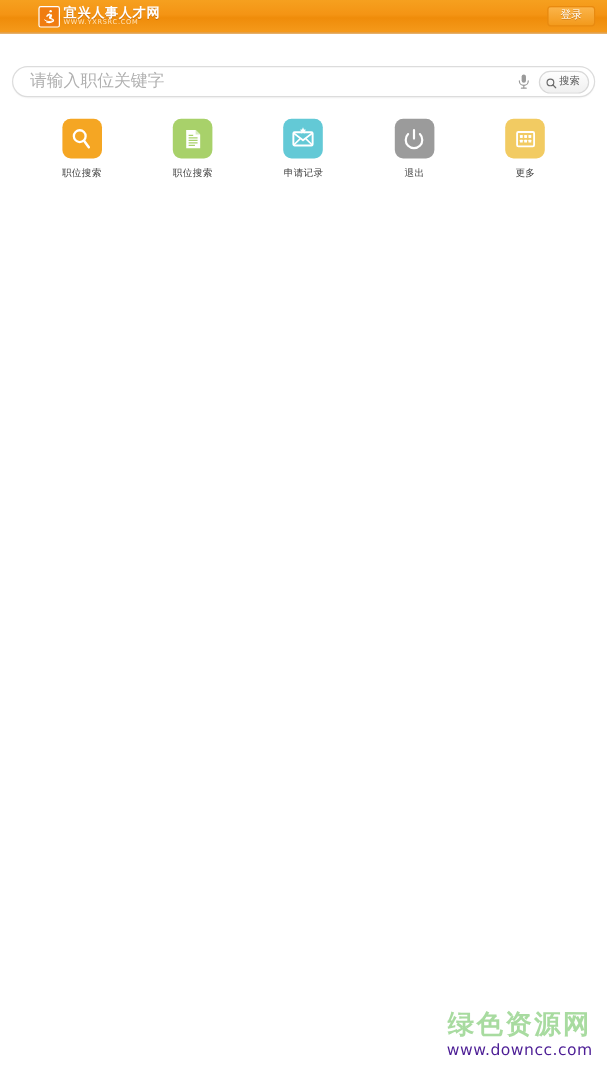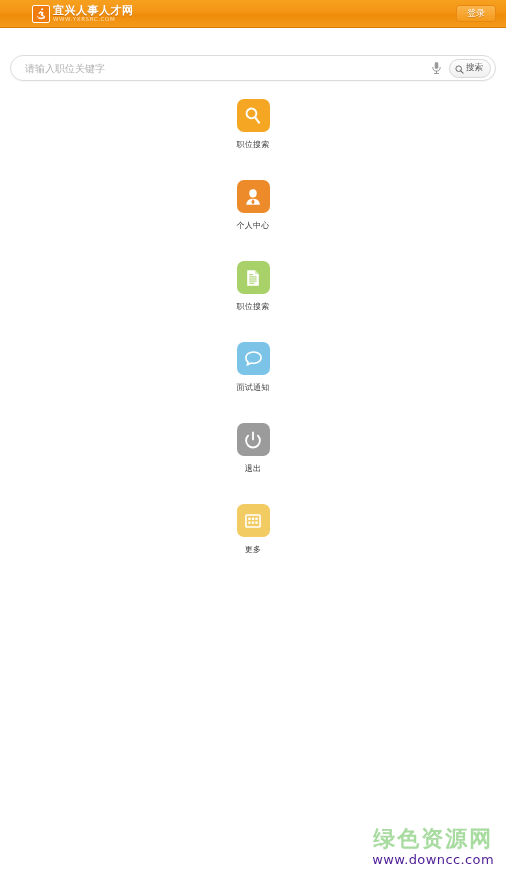--- a/index.html
+++ b/index.html
@@ -104,21 +104,21 @@
     padding: 0 4px 0 14px;
     box-shadow: 0 1px 1px rgba(0,0,0,.03);
   }
 
   .search-input {
     flex: 1 1 auto;
     border: none;
     outline: none;
     background: transparent;
     font-family: "DejaVu Sans", "Liberation Sans", sans-serif;
-    font-size: 10px;
+    font-size: 14px;
     color: #333;
     height: 37px;
   }
   .search-input::placeholder { color: #b0b0b0; }
 
   .mic-icon {
     width: 18px;
     height: 20px;
     display: flex;
     align-items: center;
@@ -145,21 +145,21 @@
     font-size: 8.5px;
     color: #555;
     white-space: nowrap;
   }
 
   
   .grid {
     margin-top: 18px;
     padding: 0 22px;
     display: grid;
-    grid-template-columns: repeat(1, 1fr);
+    grid-template-columns: repeat(5, 1fr);
     row-gap: 30px;
   }
 
   .grid-cell {
     display: flex;
     flex-direction: column;
     align-items: center;
     cursor: pointer;
   }
 
@@ -179,21 +179,21 @@
     font-size: 8px;
     color: #3c3c3c;
     letter-spacing: 0.3px;
     white-space: nowrap;
   }
 
   
   .watermark {
     position: absolute;
     right: 12px;
-    bottom: 24px;
+    bottom: 8px;
     text-align: center;
     line-height: 1.1;
     user-select: none;
   }
   .wm-cn {
     font-size: 22px;
     font-weight: bold;
     color: #a8dba0;
     letter-spacing: 2px;
   }
@@ -256,57 +256,50 @@
       <svg width="20" height="20" viewBox="0 0 22 22" aria-hidden="true">
         <circle cx="9.3" cy="8.2" r="5.4" stroke="#ffffff" stroke-width="2.1" fill="none"></circle>
         <line x1="13.4" y1="12.6" x2="17.6" y2="18.4" stroke="#ffffff" stroke-width="2.3" stroke-linecap="round"></line>
       </svg>
     </div>
     <div class="tile-label">职位搜索</div>
   </div>
 
 
 
-  <div class="grid-cell">
-    <div class="tile" style="background:#ed8b2b">
-      <svg width="20" height="20" viewBox="0 0 22 22" aria-hidden="true">
-        <ellipse cx="11" cy="7" rx="4.1" ry="4.6" fill="#ffffff"></ellipse>
-        <path d="M3.6 19.6c0-4.3 3.3-6.6 7.4-6.6s7.4 2.3 7.4 6.6z" fill="#ffffff"></path>
-        <path d="M11 13.2 9.1 16.2l1.9 3.4 1.9-3.4z" fill="#ed8b2b"></path>
-      </svg>
-    </div>
-    <div class="tile-label">个人中心</div>
-  </div>
 
   <div class="grid-cell">
     <div class="tile" style="background:#a8d16a">
       <svg width="20" height="20" viewBox="0 0 22 22" aria-hidden="true">
         <path d="M4.6 2.6h8.6l4.2 4.2v12.6H4.6z" fill="#ffffff"></path>
         <path d="M13.2 2.6v4.2h4.2z" fill="#d9ecc0"></path>
         <g stroke="#a8d16a" stroke-width="1.15">
           <line x1="6.8" y1="7.4" x2="11" y2="7.4"></line>
           <line x1="6.8" y1="9.8" x2="15" y2="9.8"></line>
           <line x1="6.8" y1="12.1" x2="15" y2="12.1"></line>
           <line x1="6.8" y1="14.4" x2="15" y2="14.4"></line>
           <line x1="6.8" y1="16.7" x2="12.6" y2="16.7"></line>
         </g>
       </svg>
     </div>
     <div class="tile-label">职位搜索</div>
   </div>
 
-
-  <div class="grid-cell">
-    <div class="tile" style="background:#7bc4e8">
+  <div class="grid-cell">
+    <div class="tile" style="background:#63c9d6">
       <svg width="21" height="21" viewBox="0 0 22 22" aria-hidden="true">
-        <path d="M11 4.2c4.6 0 8 2.7 8 5.9s-3.4 5.9-8 5.9c-.9 0-1.8-.1-2.6-.3L4.4 17.8l1-2.9C3.9 13.8 3 12 3 10.1c0-3.2 3.4-5.9 8-5.9z" stroke="#ffffff" stroke-width="1.7" fill="none" stroke-linejoin="round"></path>
-      </svg>
-    </div>
-    <div class="tile-label">面试通知</div>
-  </div>
+        <rect x="2.6" y="5.4" width="16.8" height="11.6" rx="1.1" stroke="#ffffff" stroke-width="1.7" fill="none"></rect>
+        <path d="M2.6 6 11 12.4 19.4 6" stroke="#ffffff" stroke-width="1.6" fill="none" stroke-linejoin="round"></path>
+        <path d="M2.9 16.6 8.6 11M19.1 16.6 13.4 11" stroke="#ffffff" stroke-width="1.4" fill="none"></path>
+        <path d="M11 1.2l.85 1.75 1.93.28-1.39 1.36.33 1.92L11 5.6l-1.72.91.33-1.92-1.39-1.36 1.93-.28z" fill="#ffffff"></path>
+      </svg>
+    </div>
+    <div class="tile-label">申请记录</div>
+  </div>
+
 
   <div class="grid-cell">
     <div class="tile" style="background:#9b9b9b">
       <svg width="20" height="20" viewBox="0 0 22 22" aria-hidden="true">
         <path d="M5.6 6.3a7.6 7.6 0 1 0 10.8 0" stroke="#ffffff" stroke-width="2" fill="none" stroke-linecap="round"></path>
         <line x1="11" y1="2.6" x2="11" y2="10.4" stroke="#ffffff" stroke-width="2" stroke-linecap="round"></line>
       </svg>
     </div>
     <div class="tile-label">退出</div>
   </div>

